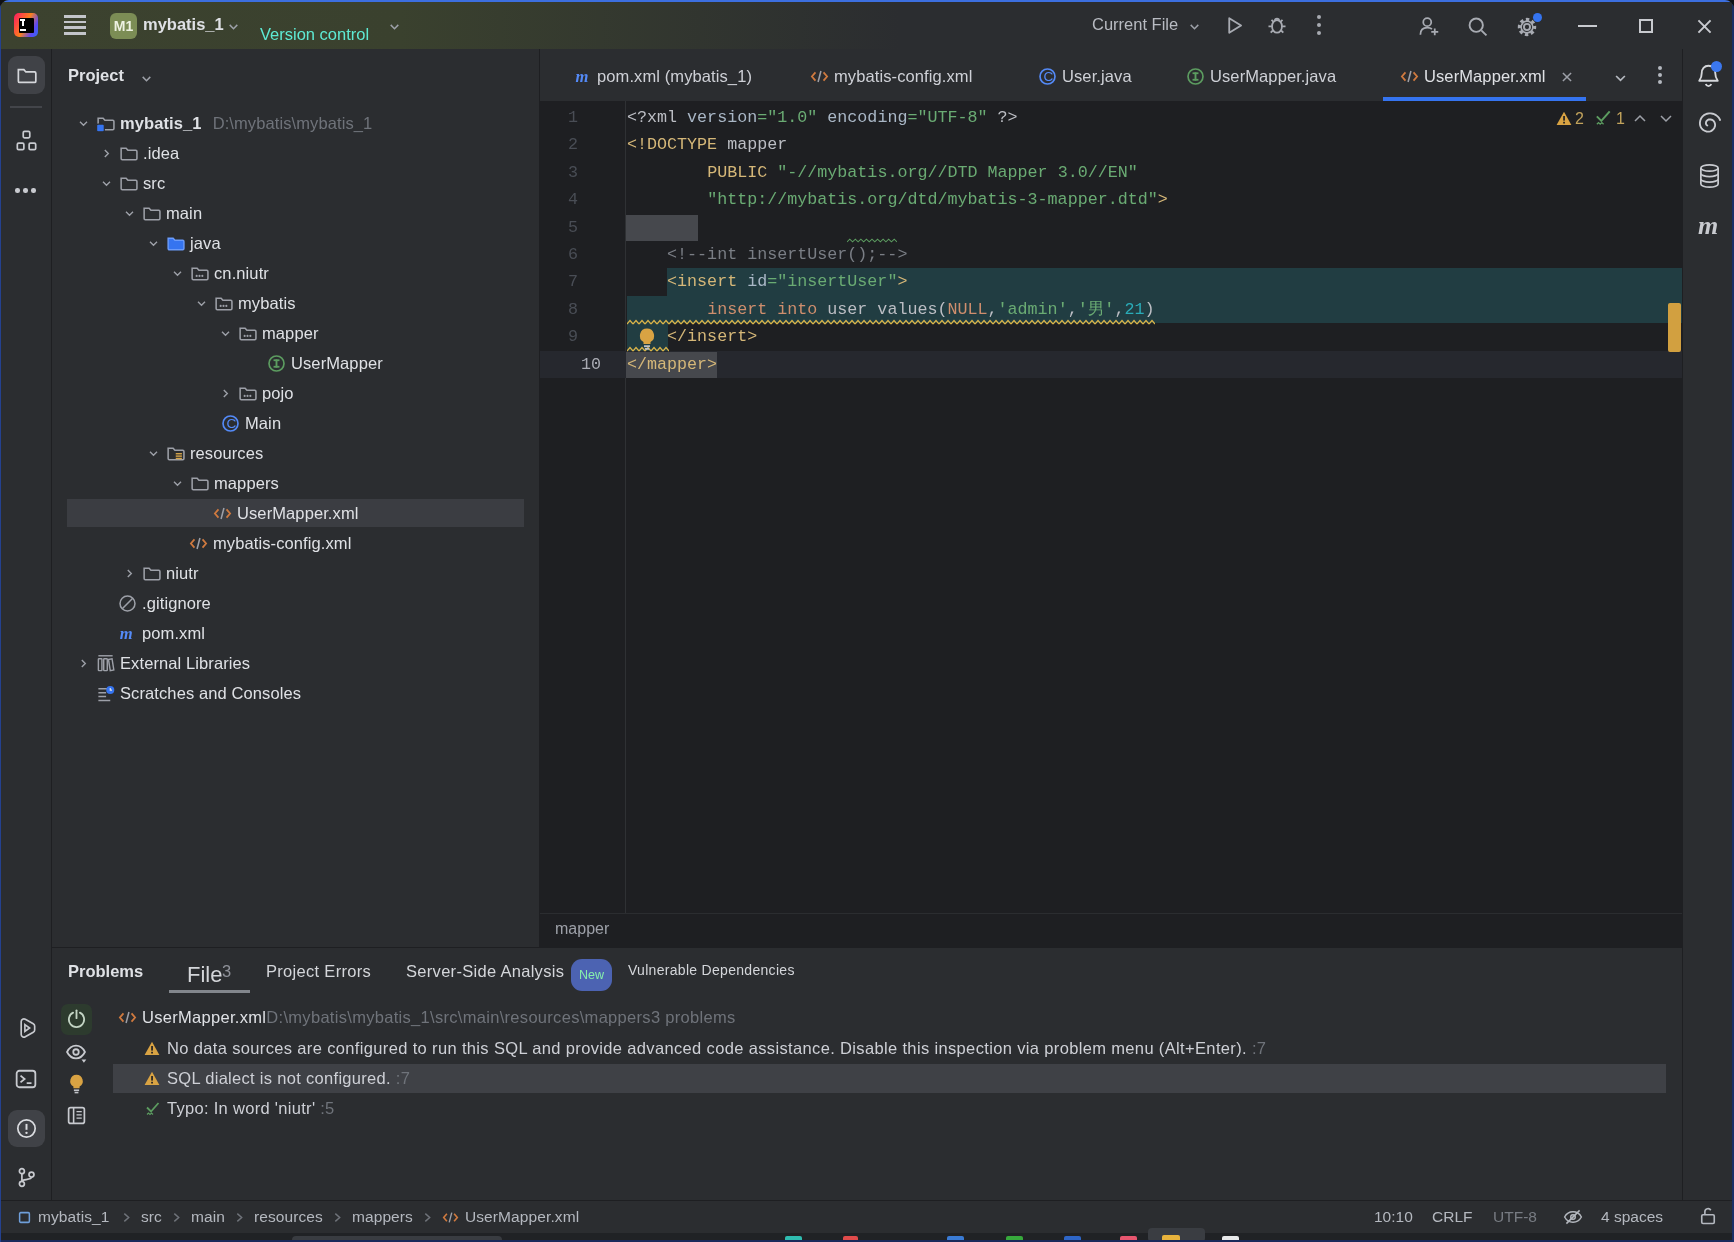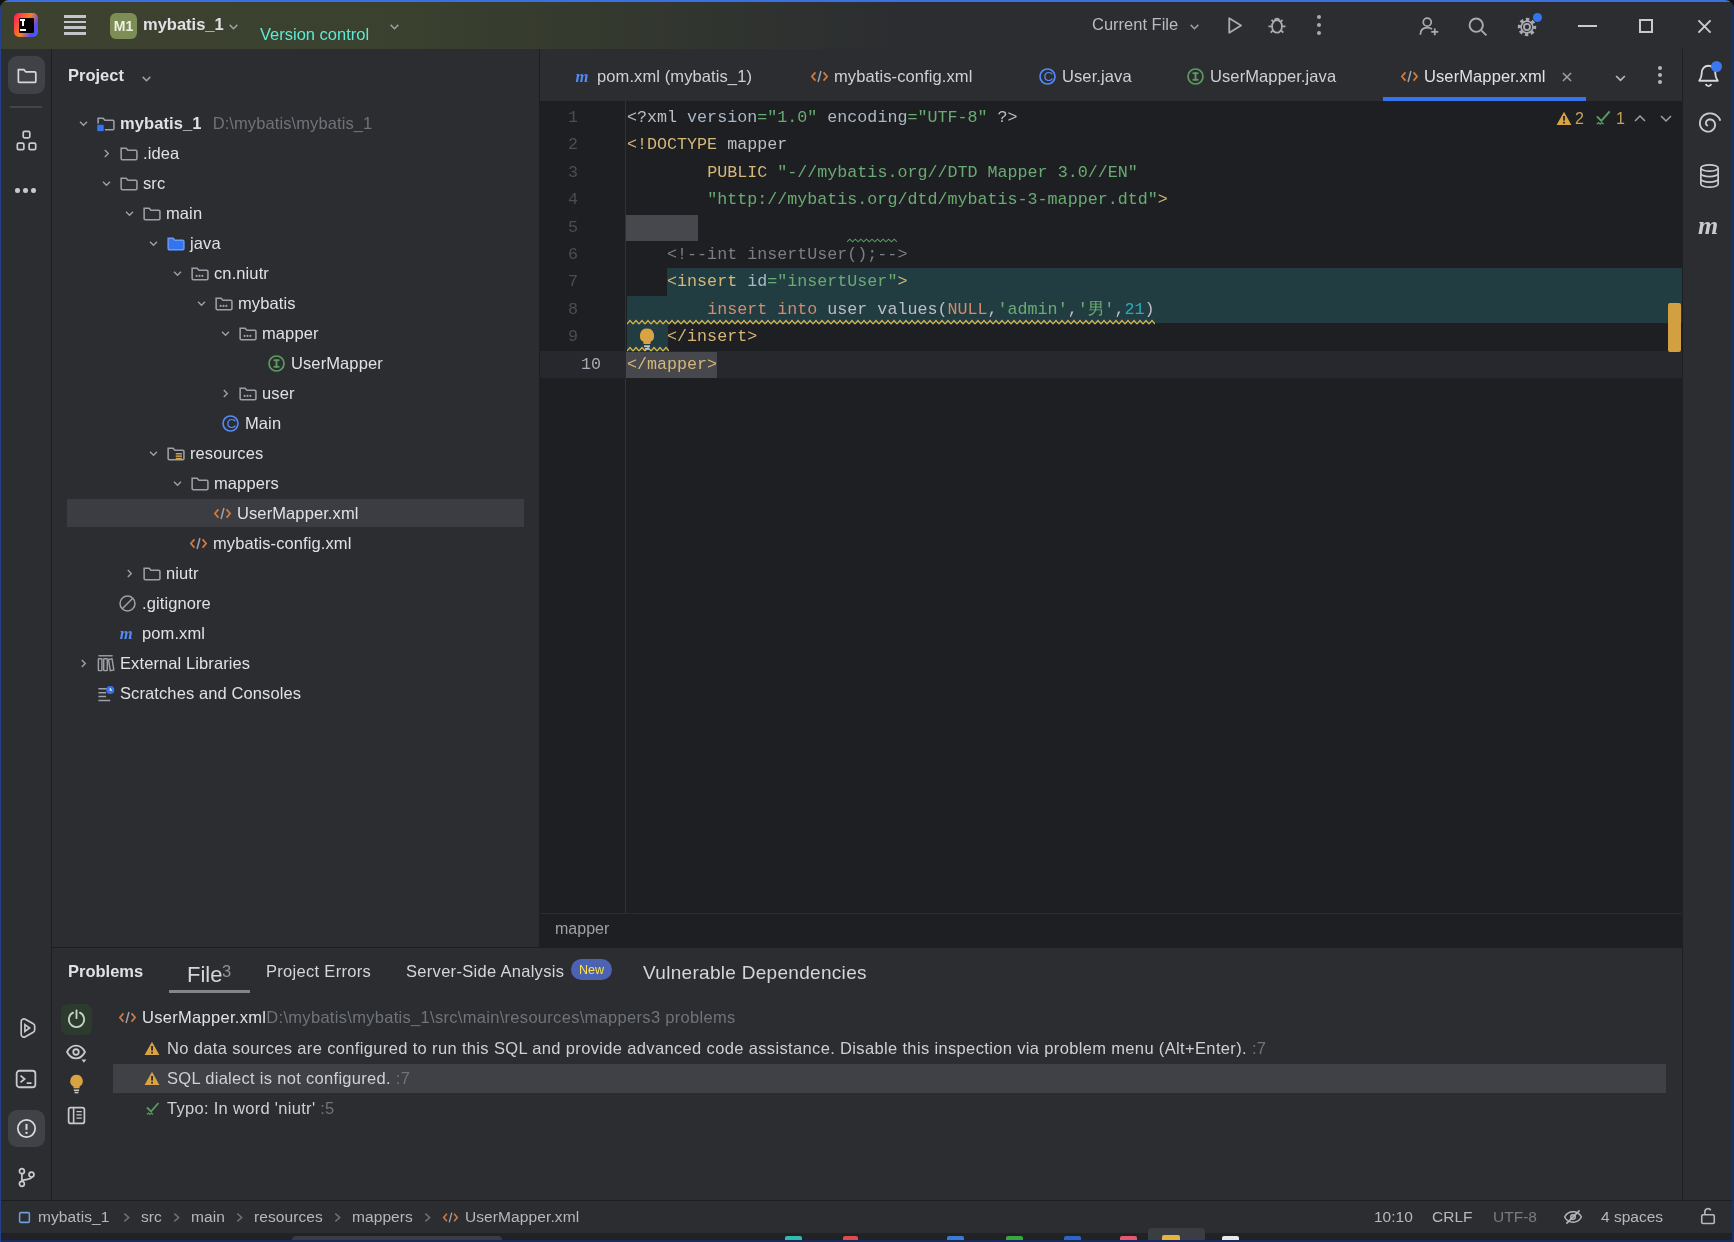--- a/index.html
+++ b/index.html
@@ -213,21 +213,21 @@
 <div class="row" style="left:219px;top:379px">
       <svg class="chev" viewBox="0 0 13 13">
         <path d="M4.8 3 L8.3 6.5 L4.8 10" fill="none" stroke="#9da0a8" stroke-width="1.4"></path>
       </svg>
       <svg class="ticon" viewBox="0 0 16 16">
         <path d="M1.8 3.6 h4.2 l1.5 1.7 h6.6 a1 1 0 0 1 1 1 v6 a1 1 0 0 1 -1 1 H2.8 a1 1 0 0 1 -1 -1 z" fill="none" stroke="#9da0a8" stroke-width="1.3"></path>
         <circle cx="5.6" cy="10" r="0.9" fill="#9da0a8"></circle>
         <circle cx="8" cy="10" r="0.9" fill="#9da0a8"></circle>
         <circle cx="10.4" cy="10" r="0.9" fill="#9da0a8"></circle>
       </svg>
-      <span>user</span>
+      <span>pojo</span>
     </div>
 <div class="row" style="left:221px;top:409px">
       <svg class="ticon" viewBox="0 0 16 16">
         <circle cx="8" cy="8" r="6.3" fill="none" stroke="#548af7" stroke-width="1.4"></circle>
         <text x="4.6" y="12.2" font-family="Liberation Sans,sans-serif" font-size="11.5" fill="#548af7">C</text>
       </svg>
       <span>Main</span>
     </div>
 <div class="row" style="left:147px;top:439px">
       <svg class="chev" viewBox="0 0 13 13">
@@ -452,22 +452,22 @@
     </svg>
 <div class="abs" style="left:1698px;top:211px;width:24px;height:30px;font-family:'Liberation Serif',serif;font-style:italic;font-weight:bold;font-size:26px;color:#c8cacf">m</div>
 
 <div class="abs" style="left:52px;top:947px;width:1630px;height:253px;background:#2b2d30;border-top:1px solid #1e1f22"></div>
 <div class="abs" style="left:68px;top:962px;font-size:16.5px;font-weight:bold;color:#dfe1e5">Problems</div>
 <div class="abs" style="left:187px;top:962px;font-size:22px;color:#d4d6da">File</div>
 <div class="abs" style="left:222px;top:962px;font-size:16.5px;color:#8e9199">3</div>
 <div class="abs" style="left:169px;top:990px;width:81px;height:3px;background:#82868c"></div>
 <div class="abs" style="left:266px;top:962px;font-size:16.5px;letter-spacing:0.3px;color:#d4d6da">Project Errors</div>
 <div class="abs" style="left:406px;top:962px;font-size:16.5px;letter-spacing:0.3px;color:#d4d6da">Server-Side Analysis</div>
-<div class="abs" style="left:571px;top:959px;width:41px;height:21px;border-radius:11px;background:#4c63b2;color:#fde047;font-size:12.5px;display:flex;align-items:center;justify-content:center">New</div>
-<div class="abs" style="left:643px;top:962px;font-size:19px;letter-spacing:0.3px;color:#d4d6da">Vulnerable Dependencies</div>
+<div class="abs" style="left:571px;top:959px;width:41px;height:32px;border-radius:11px;background:#4c63b2;color:#86efac;font-size:12.5px;display:flex;align-items:center;justify-content:center">New</div>
+<div class="abs" style="left:628px;top:962px;font-size:14px;letter-spacing:0.3px;color:#d4d6da">Vulnerable Dependencies</div>
 
 <div class="abs" style="left:61px;top:1004px;width:31px;height:31px;border-radius:7px;background:#2d3b2e"></div>
 <svg class="abs" style="left:66px;top:1009px" width="21" height="21" viewBox="0 0 16 16">
       <path d="M5.4 2.8 A5.8 5.8 0 1 0 10.6 2.8" fill="none" stroke="#c3d4c4" stroke-width="1.4" stroke-linecap="round"></path>
       <path d="M8 1 V7" stroke="#c3d4c4" stroke-width="1.4" stroke-linecap="round"></path>
     </svg>
 <svg class="abs" style="left:65px;top:1041px" width="22" height="22" viewBox="0 0 16 16">
       <path d="M1.5 8 C3 5 5.3 3.4 8 3.4 C10.7 3.4 13 5 14.5 8 C13 11 10.7 12.6 8 12.6 C5.3 12.6 3 11 1.5 8 Z" fill="none" stroke="#c8cacf" stroke-width="1.3"></path>
       <circle cx="8" cy="8" r="2" fill="none" stroke="#c8cacf" stroke-width="1.3"></circle>
       <path d="M12 13.5 L15.5 13.5 L13.75 15.8 Z" fill="#c8cacf"></path>

